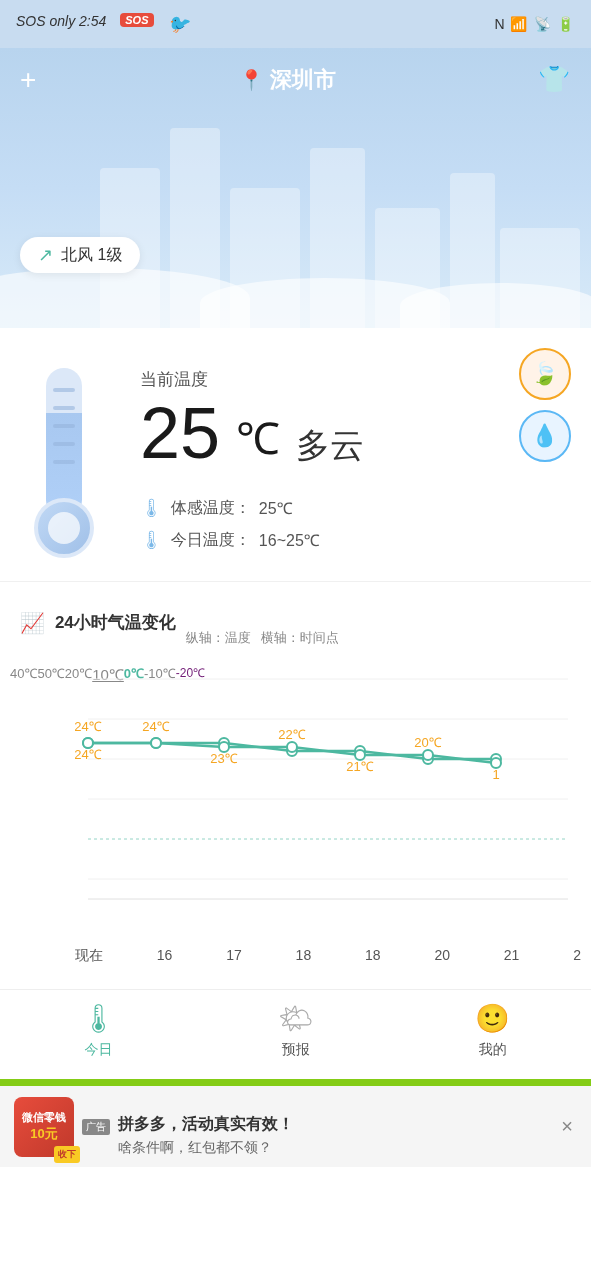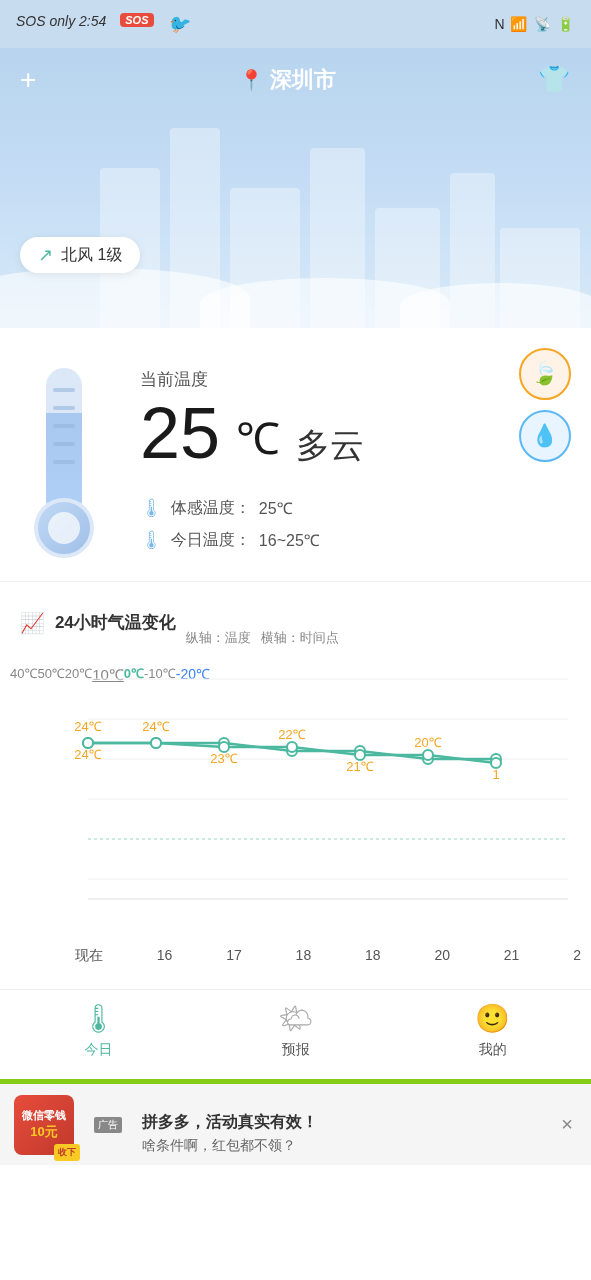--- a/index.html
+++ b/index.html
@@ -330,22 +330,22 @@
       color: #555;
     }
     .nav-label.active { color: #4db8a0; }
 
     
     .ad-banner {
       background: #f5f5f5;
       display: flex;
       align-items: center;
       padding: 10px 14px;
-      gap: 20px;
-      border-top: 5px solid #84cc16;
+      gap: 8px;
+      border-top: 7px solid #84cc16;
     }
     .ad-thumb {
       width: 60px;
       height: 60px;
       background: linear-gradient(135deg, #e74c3c, #c0392b);
       border-radius: 8px;
       display: flex;
       flex-direction: column;
       align-items: center;
       justify-content: center;
@@ -504,21 +504,21 @@
 
     <div style="display:flex; padding: 0 10px;">
 
       <div style="width:65px; flex-shrink:0; display:flex; flex-direction:row; justify-content:space-between; padding: 5px 8px 40px 0; text-align:left;">
         <span style="font-size:13px; color:#888;">40℃</span>
         <span style="font-size:13px; color:#888;">50℃</span>
         <span style="font-size:13px; color:#888;">20℃</span>
         <span style="font-size:15px; color:#888;text-decoration:underline;">10℃</span>
         <span style="font-size:13px; color:#4db8a0; font-weight:600;">0℃</span>
         <span style="font-size:13px; color:#888;">-10℃</span>
-        <span style="font-size:14px; color:#3b82f6;">-20℃</span>
+        <span style="font-size:12px; color:#701a75;">-20℃</span>
       </div>
 
       <div style="flex:1; position:relative;">
         <svg width="100%" height="280" viewBox="0 0 480 280" xmlns="http://www.w3.org/2000/svg">
 
           <line x1="0" y1="20" x2="480" y2="20" stroke="#f0f0f0" stroke-width="1"></line>
           <line x1="0" y1="60" x2="480" y2="60" stroke="#f0f0f0" stroke-width="1"></line>
           <line x1="0" y1="100" x2="480" y2="100" stroke="#f0f0f0" stroke-width="1"></line>
           <line x1="0" y1="140" x2="480" y2="140" stroke="#f0f0f0" stroke-width="1"></line>
           <line x1="0" y1="180" x2="480" y2="180" stroke="#4db8a0" stroke-width="1" stroke-dasharray="3,3" opacity="0.6"></line>

